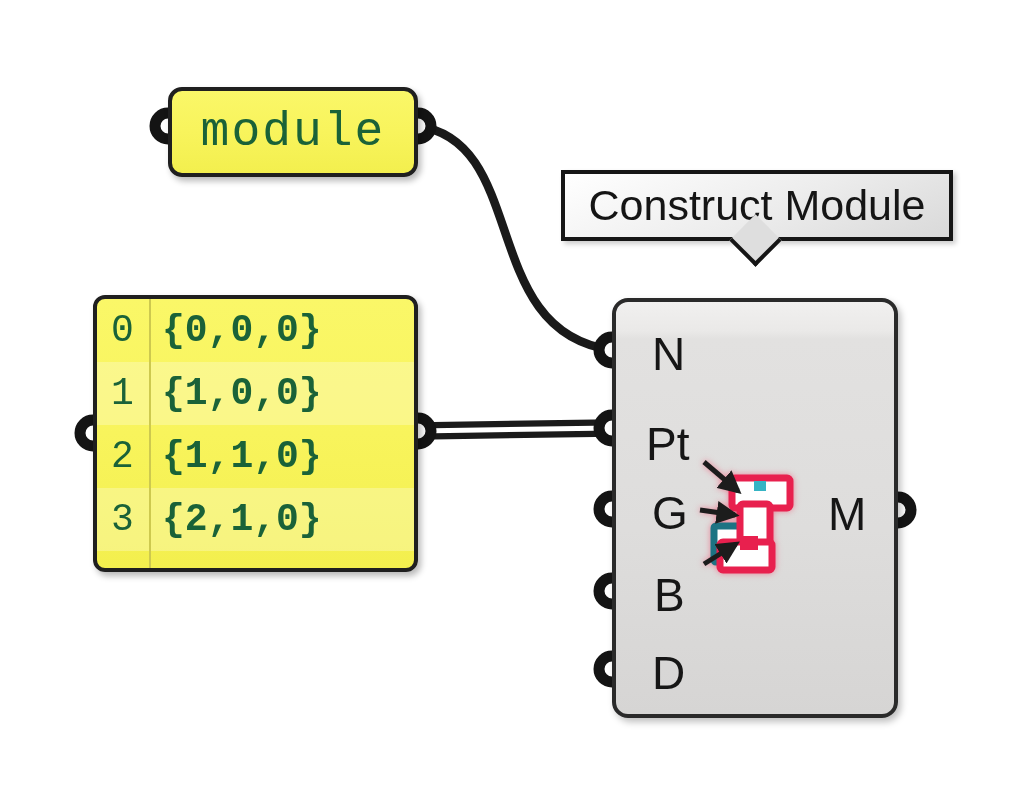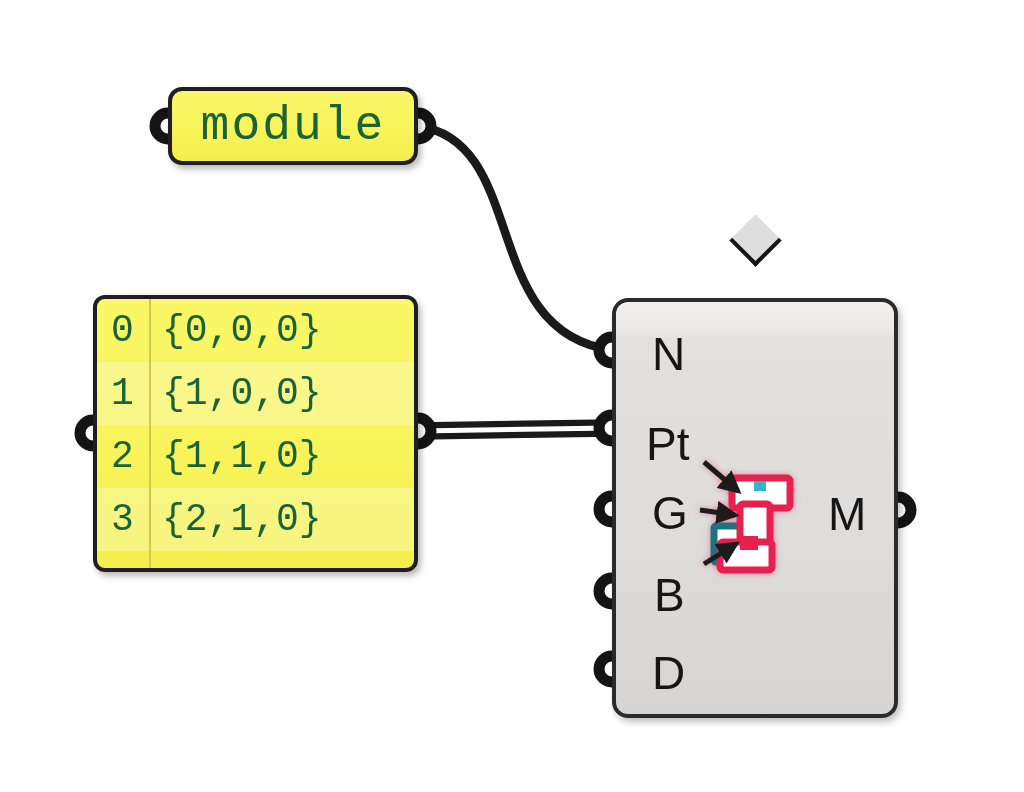--- a/index.html
+++ b/index.html
@@ -6,30 +6,30 @@
   .canvas{position:relative;width:1024px;height:792px;background:#ffffff;overflow:hidden;
           font-family:"Liberation Sans", sans-serif;}
   .layer{position:absolute;left:0;top:0;}
 
   
   .gh-panel{position:absolute;box-sizing:border-box;
             border:4px solid #1f1f1f;
             background:linear-gradient(180deg,#faf768 0%,#f8f45c 50%,#f3ef4e 100%);
             box-shadow:3px 4px 6px rgba(0,0,0,0.28);
             color:#1a6238;font-family:"Liberation Mono","DejaVu Sans Mono",monospace;}
-  .module-panel{left:168px;top:87px;width:250px;height:78px;border-radius:14px;
+  .module-panel{left:168px;top:87px;width:250px;height:90px;border-radius:14px;
                 display:flex;align-items:center;justify-content:center;
                 font-size:48px;letter-spacing:2px;}
   .data-panel{left:93px;top:295px;width:325px;height:277px;border-radius:12px;
               overflow:hidden;font-size:38px;}
   .data-rows{position:absolute;left:0;top:0;right:0;}
   .data-row{display:flex;height:63px;align-items:center;}
   .data-row.alt{background:rgba(255,255,255,0.27);}
   .idx-cell{width:51px;text-align:center;flex:none;}
-  .val-cell{padding-left:14px;white-space:pre;}
+  .val-cell{padding-left:14px;white-space:pre;font-weight:bold;}
   .col-sep{position:absolute;left:52px;top:0;bottom:0;width:2px;background:#cdc94f;}
 
   
   .tooltip{position:absolute;left:561px;top:170px;width:384px;height:63px;box-sizing:content-box;
            border:4px solid #161616;background:linear-gradient(155deg,#ffffff 0%,#ececec 55%,#d9d9d9 100%);
            display:flex;align-items:center;justify-content:center;
            font-size:43px;color:#151515;z-index:10;box-shadow:3px 3px 5px rgba(0,0,0,0.2);}
   .tooltip-tail{position:absolute;left:737px;top:222px;width:33px;height:33px;
                 background:#dedede;border-left:4px solid #161616;border-bottom:4px solid #161616;
                 transform:rotate(-45deg);z-index:11;}
@@ -122,15 +122,18 @@
       <rect x="32" y="98" width="52" height="28" rx="3" fill="#ffffff" stroke="#e8204e" stroke-width="7"></rect>
       <rect x="66" y="37" width="12" height="10" fill="#35b4c4"></rect>
       <rect x="52" y="92" width="18" height="14" fill="#e8204e"></rect>
 
       <line x1="16" y1="18" x2="50" y2="47" stroke="#1c1c1c" stroke-width="5" marker-end="url(#ah)"></line>
       <line x1="12" y1="66" x2="47" y2="71" stroke="#1c1c1c" stroke-width="5" marker-end="url(#ah)"></line>
       <line x1="16" y1="120" x2="48" y2="100" stroke="#1c1c1c" stroke-width="5" marker-end="url(#ah)"></line>
     </svg>
   </div>
 
+  <div class="tooltip">
+    <span>Construct Module</span>
+  </div>
   <div class="tooltip-tail"></div>
 
 </div>
 
 </body></html>

